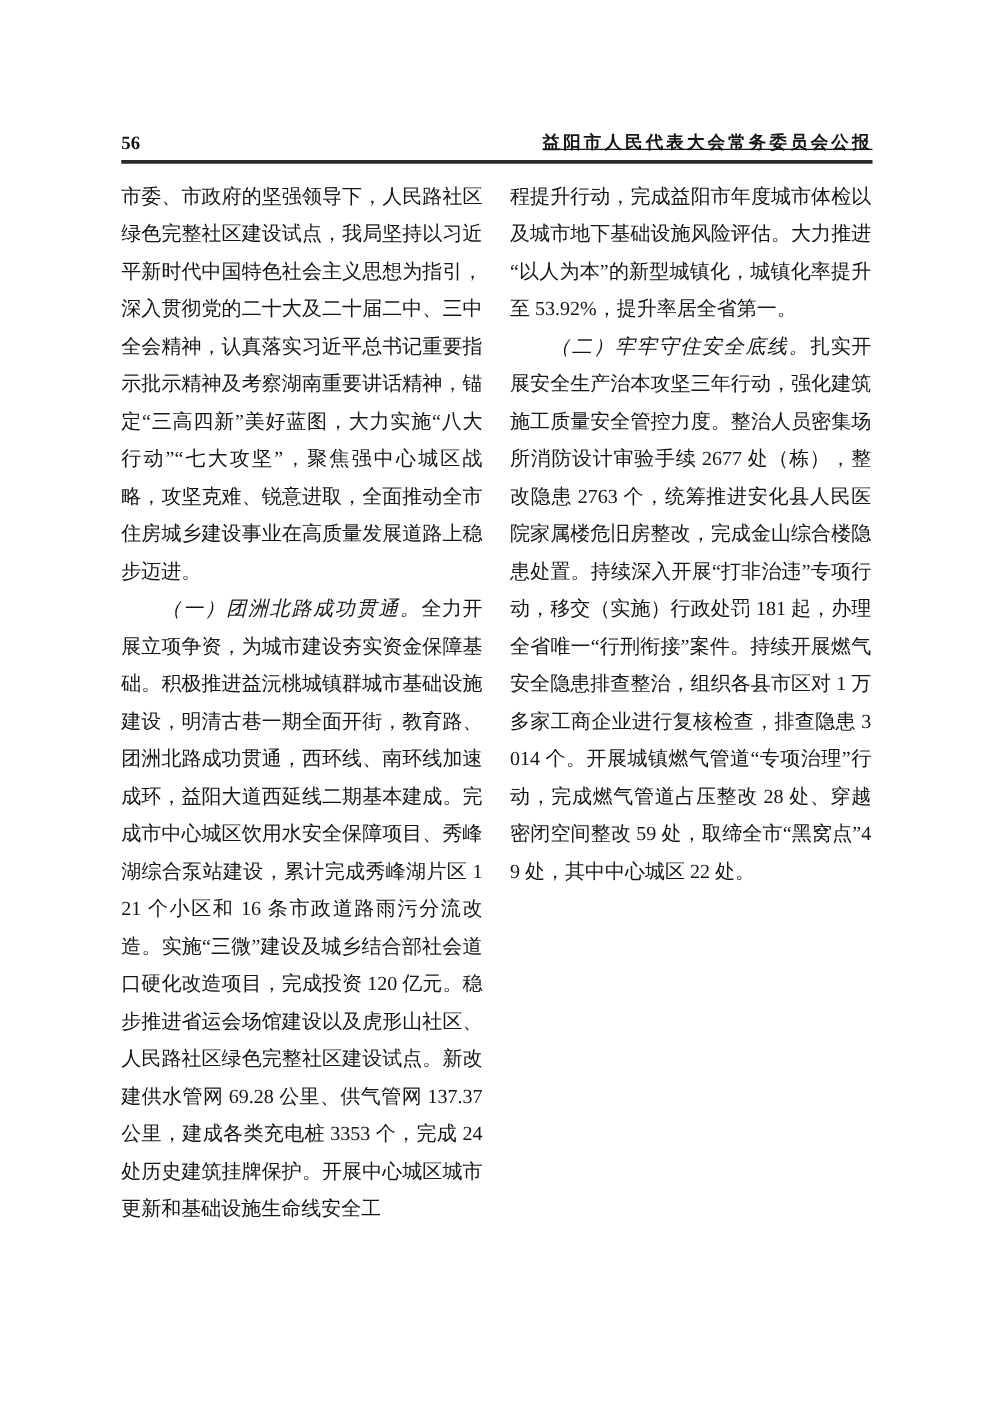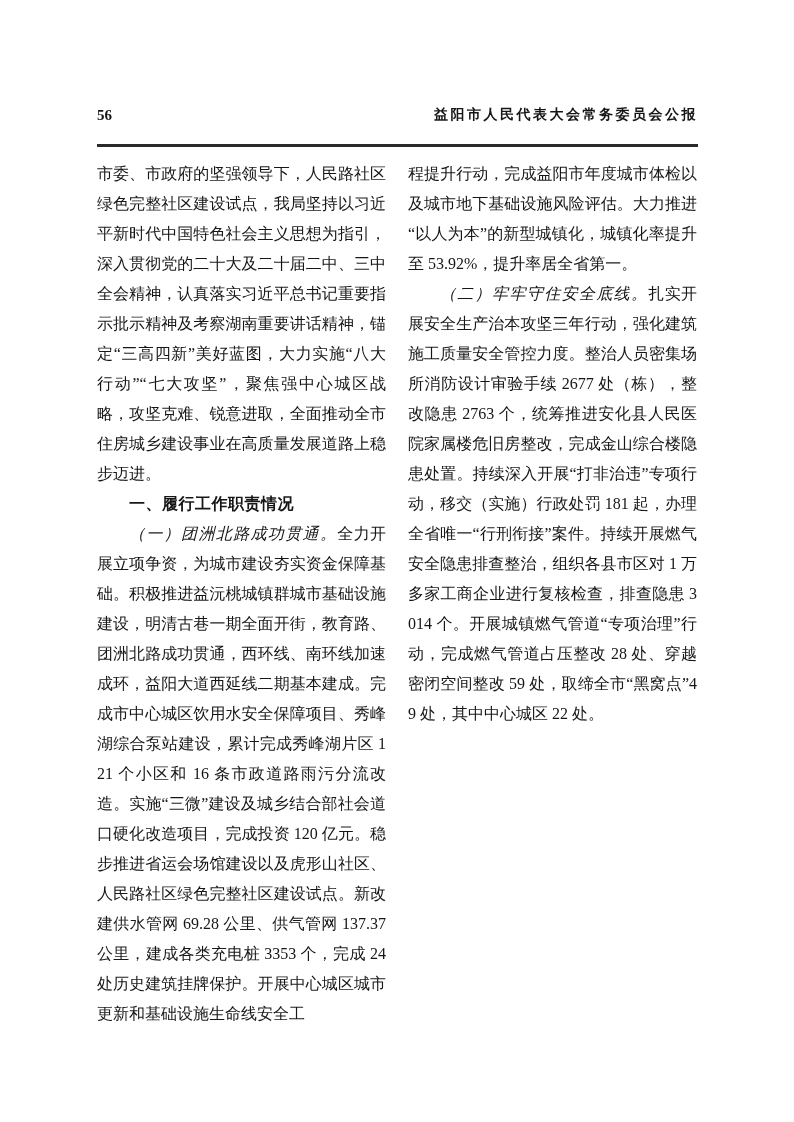--- a/index.html
+++ b/index.html
@@ -17,32 +17,33 @@
     padding: 106px 96px 0 97px;
     color: #161616;
     font-family: "Liberation Serif", "DejaVu Serif", serif;
     overflow: hidden;
   }
   .running-header {
     display: flex;
     justify-content: space-between;
     align-items: flex-end;
     border-bottom: 3px solid #2a2a2a;
-    padding-bottom: 20px;
+    padding-bottom: 4px;
   }
   .page-num {
     font-weight: bold;
     font-size: 15px;
     line-height: 18px;
   }
   .header-title {
     font-weight: bold;
     font-size: 14px;
     line-height: 18px;
     letter-spacing: 2.5px;
+    text-decoration: underline;
   }
   .columns {
     display: flex;
     gap: 22px;
     margin-top: 12px;
   }
   .col {
     width: 289px;
     font-size: 16px;
     line-height: 30px;
@@ -77,21 +78,20 @@
 
   <div class="running-header">
     <span class="page-num">56</span>
     <span class="header-title">益阳市人民代表大会常务委员会公报</span>
   </div>
 
   <div class="columns">
 
     <div class="col">
       <p>市委、市政府的坚强领导下，人民路社区绿色完整社区建设试点，我局坚持以习近平新时代中国特色社会主义思想为指引，深入贯彻党的二十大及二十届二中、三中全会精神，认真落实习近平总书记重要指示批示精神及考察湖南重要讲话精神，锚定“三高四新”美好蓝图，大力实施“八大行动”“七大攻坚”，聚焦强中心城区战略，攻坚克难、锐意进取，全面推动全市住房城乡建设事业在高质量发展道路上稳步迈进。</p>
-      <p class="section-heading">一、履行工作职责情况</p>
       <p class="indent"><span class="kai-lead">（一）团洲北路成功贯通。</span><span>全力开展立项争资，为城市建设夯实资金保障基础。积极推进益沅桃城镇群城市基础设施建设，明清古巷一期全面开街，教育路、团洲北路成功贯通，西环线、南环线加速成环，益阳大道西延线二期基本建成。完成市中心城区饮用水安全保障项目、秀峰湖综合泵站建设，累计完成秀峰湖片区 121 个小区和 16 条市政道路雨污分流改造。实施“三微”建设及城乡结合部社会道口硬化改造项目，完成投资 120 亿元。稳步推进省运会场馆建设以及虎形山社区、人民路社区绿色完整社区建设试点。新改建供水管网 69.28 公里、供气管网 137.37 公里，建成各类充电桩 3353 个，完成 24 处历史建筑挂牌保护。开展中心城区城市更新和基础设施生命线安全工</span></p>
     </div>
 
     <div class="col">
       <p>程提升行动，完成益阳市年度城市体检以及城市地下基础设施风险评估。大力推进“以人为本”的新型城镇化，城镇化率提升至 53.92%，提升率居全省第一。</p>
       <p class="indent"><span class="kai-lead">（二）牢牢守住安全底线。</span><span>扎实开展安全生产治本攻坚三年行动，强化建筑施工质量安全管控力度。整治人员密集场所消防设计审验手续 2677 处（栋），整改隐患 2763 个，统筹推进安化县人民医院家属楼危旧房整改，完成金山综合楼隐患处置。持续深入开展“打非治违”专项行动，移交（实施）行政处罚 181 起，办理全省唯一“行刑衔接”案件。持续开展燃气安全隐患排查整治，组织各县市区对 1 万多家工商企业进行复核检查，排查隐患 3014 个。开展城镇燃气管道“专项治理”行动，完成燃气管道占压整改 28 处、穿越密闭空间整改 59 处，取缔全市“黑窝点”49 处，其中中心城区 22 处。</span></p>
     </div>
 
   </div>
 

